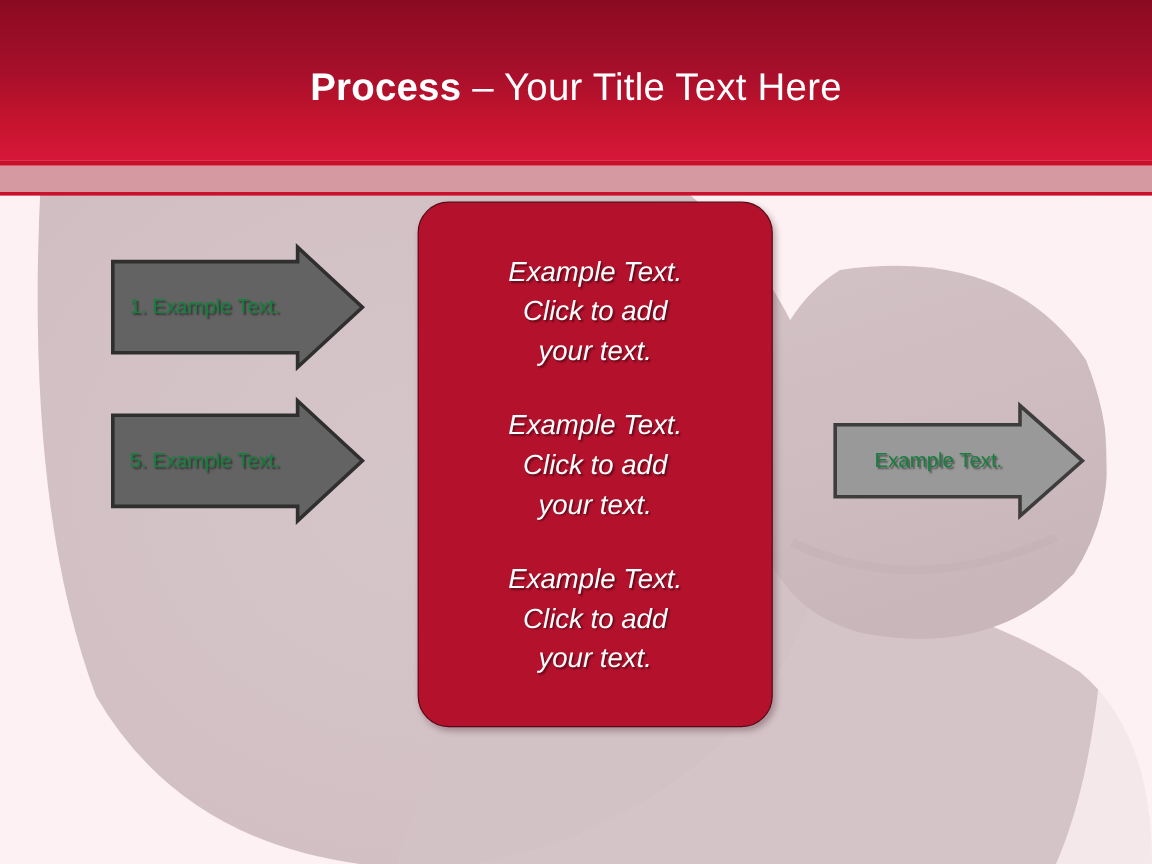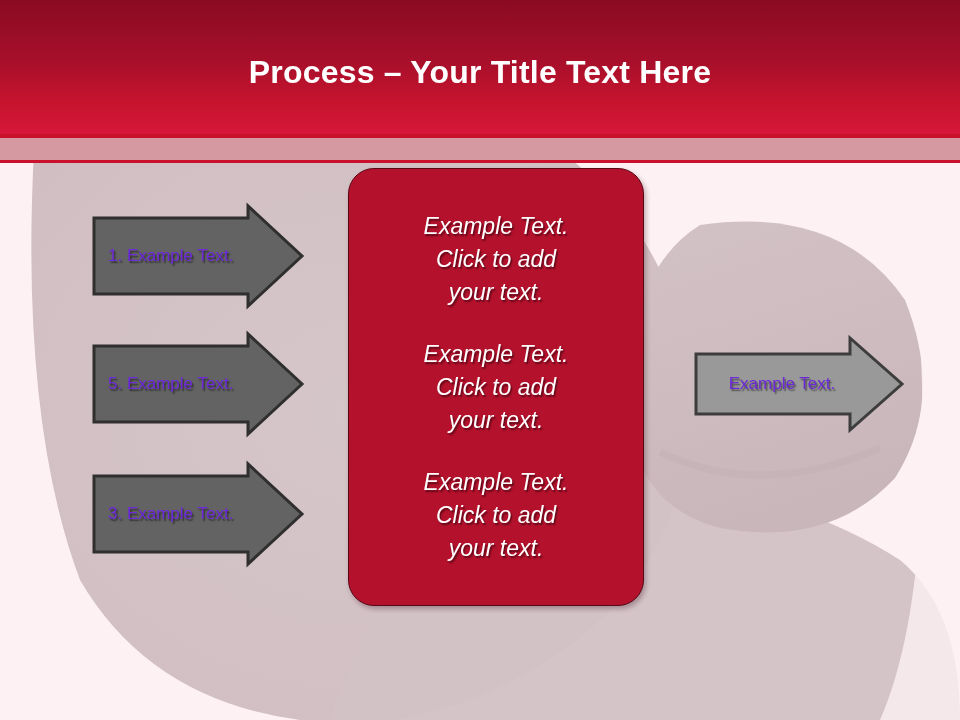--- a/index.html
+++ b/index.html
@@ -71,21 +71,21 @@
     width: 960px;
     text-align: center;
     color: #ffffff;
     font-size: 32px;
     line-height: 40px;
     letter-spacing: 0.2px;
     white-space: nowrap;
     z-index: 8;
   }
   .title .strong { font-weight: bold; }
-  .title .rest { font-weight: bold; }
+  .title .rest { font-weight: normal; }
 
   
   .center-card {
     position: absolute;
     left: 348px;
     top: 168px;
     width: 296px;
     height: 438px;
     background: #b3112c;
     border: 1px solid #5a0715;
@@ -115,21 +115,21 @@
     position: absolute;
     z-index: 11;
   }
   .arrow svg { display: block; overflow: visible; }
   .arrow-label {
     position: absolute;
     left: 0;
     top: 0;
     display: flex;
     align-items: center;
-    color: #6d28d9;
+    color: #15803d;
     font-size: 17px;
     line-height: 20px;
     text-shadow: 1.5px 1.5px 1.5px rgba(0,0,0,0.5);
     white-space: nowrap;
     pointer-events: none;
   }
 
   .arrow-left-1 { left: 92px;  top: 204px; width: 212px; height: 104px; }
   .arrow-left-2 { left: 92px;  top: 332px; width: 212px; height: 104px; }
   .arrow-left-3 { left: 92px;  top: 462px; width: 212px; height: 104px; }
@@ -208,26 +208,20 @@
     <div class="arrow-label">1. Example Text.</div>
   </div>
 
   <div class="arrow arrow-left-2">
     <svg width="212" height="104" viewBox="0 0 212 104">
       <polygon points="2,14 156,14 156,2 210,52 156,102 156,90 2,90" fill="#636363" stroke="#2f2f2f" stroke-width="3" stroke-linejoin="miter"></polygon>
     </svg>
     <div class="arrow-label">5. Example Text.</div>
   </div>
 
-  <div class="arrow arrow-left-3">
-    <svg width="212" height="104" viewBox="0 0 212 104">
-      <polygon points="2,14 156,14 156,2 210,52 156,102 156,90 2,90" fill="#636363" stroke="#2f2f2f" stroke-width="3" stroke-linejoin="miter"></polygon>
-    </svg>
-    <div class="arrow-label">3. Example Text.</div>
-  </div>
 
   <div class="arrow arrow-right">
     <svg width="212" height="104" viewBox="0 0 212 104">
       <polygon points="2,22 156,22 156,6 208,52 156,98 156,82 2,82" fill="#999999" stroke="#3d3d3d" stroke-width="3" stroke-linejoin="miter"></polygon>
     </svg>
     <div class="arrow-label">Example Text.</div>
   </div>
 
 </div>
 

